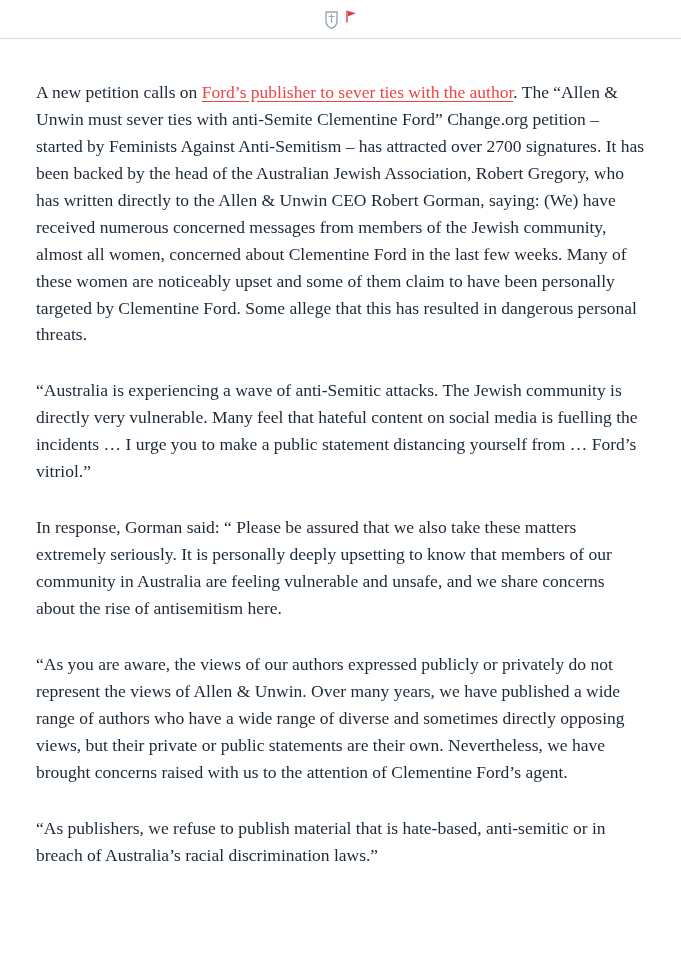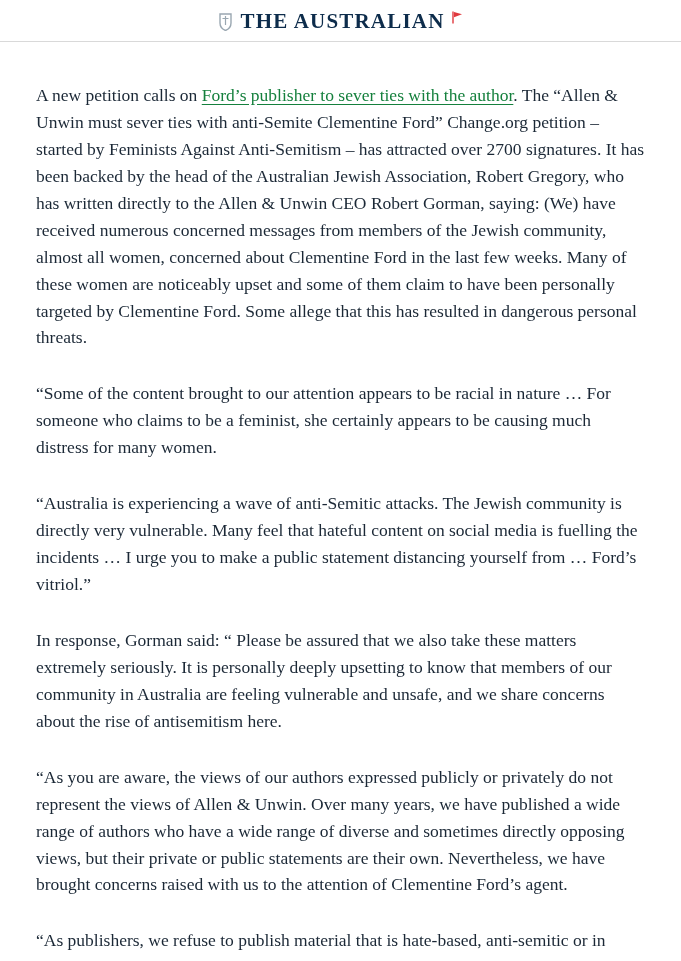--- a/index.html
+++ b/index.html
@@ -43,54 +43,52 @@
     padding: 40px 36px 24px 36px;
     font-size: 17.5px;
     line-height: 1.54;
     color: #1b2836;
   }
   .article p {
     margin: 0 0 29px 0;
   }
   .article p:last-child { margin-bottom: 0; }
   a.link {
-    color: #15803d;
+    color: #ef4444;
     text-decoration: underline;
     text-underline-offset: 3px;
     cursor: pointer;
   }
 </style>
 </head>
 <body>
 
 <div class="page">
 
   <header class="header">
     <span class="crest">
       <svg width="15" height="18" viewBox="0 0 15 18" aria-hidden="true">
         <path d="M2 1 h11 v9 c0 4 -3 6.5 -5.5 7.5 C5 16.5 2 14 2 10 Z" fill="none" stroke="#9aa7b1" stroke-width="1.4"></path>
         <path d="M4.5 5.5 h6 M7.5 3 v9" stroke="#9aa7b1" stroke-width="1.2" fill="none"></path>
       </svg>
     </span>
-    <a class="masthead">THE AUSTRALIAN</a>
     <span class="flagicon">
       <svg width="11" height="13" viewBox="0 0 11 13" aria-hidden="true">
         <path d="M1 0.5 v12" stroke="#e0393e" stroke-width="1.4"></path>
         <path d="M2 1 L10 3.2 L2 6.2 Z" fill="#e0393e"></path>
       </svg>
     </span>
   </header>
 
   <div class="rule"></div>
 
   <main class="article">
 
     <p><span>A new petition calls on </span><a href="#" class="link">Ford’s publisher to sever ties with the author</a><span>. The “Allen &amp; Unwin must sever ties with anti-Semite Clementine Ford” Change.org petition – started by Feminists Against Anti-Semitism – has attracted over 2700 signatures. It has been backed by the head of the Australian Jewish Association, Robert Gregory, who has written directly to the Allen &amp; Unwin CEO Robert Gorman, saying: (We) have received numerous concerned messages from members of the Jewish community, almost all women, concerned about Clementine Ford in the last few weeks. Many of these women are noticeably upset and some of them claim to have been personally targeted by Clementine Ford. Some allege that this has resulted in dangerous personal threats.</span></p>
 
-    <p>“Some of the content brought to our attention appears to be racial in nature … For someone who claims to be a feminist, she certainly appears to be causing much distress for many women.</p>
 
     <p>“Australia is experiencing a wave of anti-Semitic attacks. The Jewish community is directly very vulnerable. Many feel that hateful content on social media is fuelling the incidents … I urge you to make a public statement distancing yourself from … Ford’s vitriol.”</p>
 
     <p>In response, Gorman said: “ Please be assured that we also take these matters extremely seriously. It is personally deeply upsetting to know that members of our community in Australia are feeling vulnerable and unsafe, and we share concerns about the rise of antisemitism here.</p>
 
     <p>“As you are aware, the views of our authors expressed publicly or privately do not represent the views of Allen &amp; Unwin. Over many years, we have published a wide range of authors who have a wide range of diverse and sometimes directly opposing views, but their private or public statements are their own. Nevertheless, we have brought concerns raised with us to the attention of Clementine Ford’s agent.</p>
 
     <p>“As publishers, we refuse to publish material that is hate-based, anti-semitic or in breach of Australia’s racial discrimination laws.”</p>
 
   </main>

